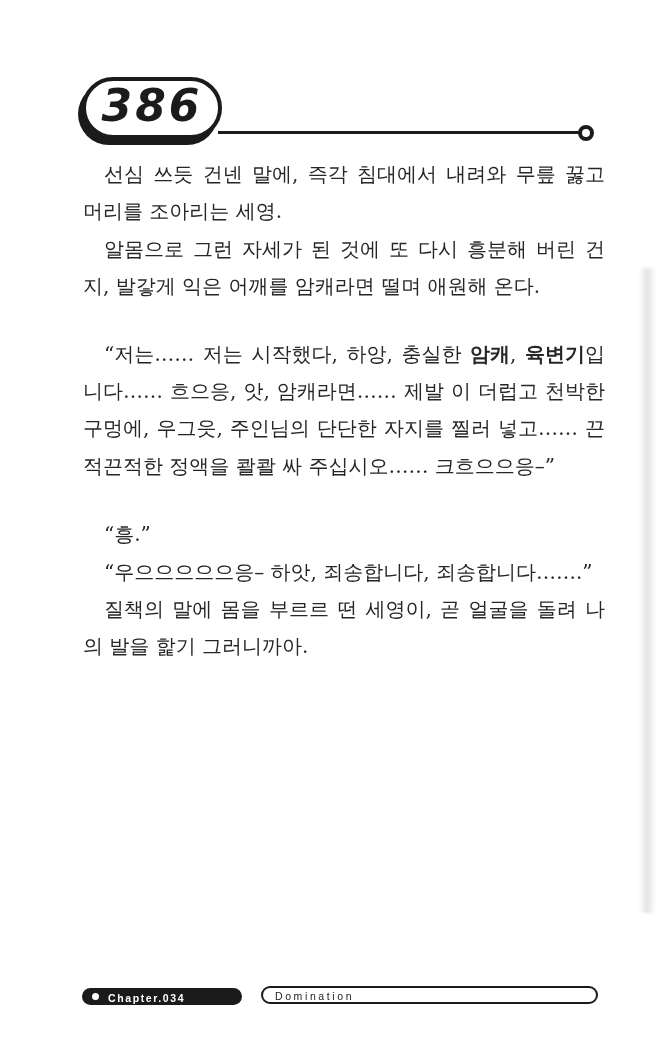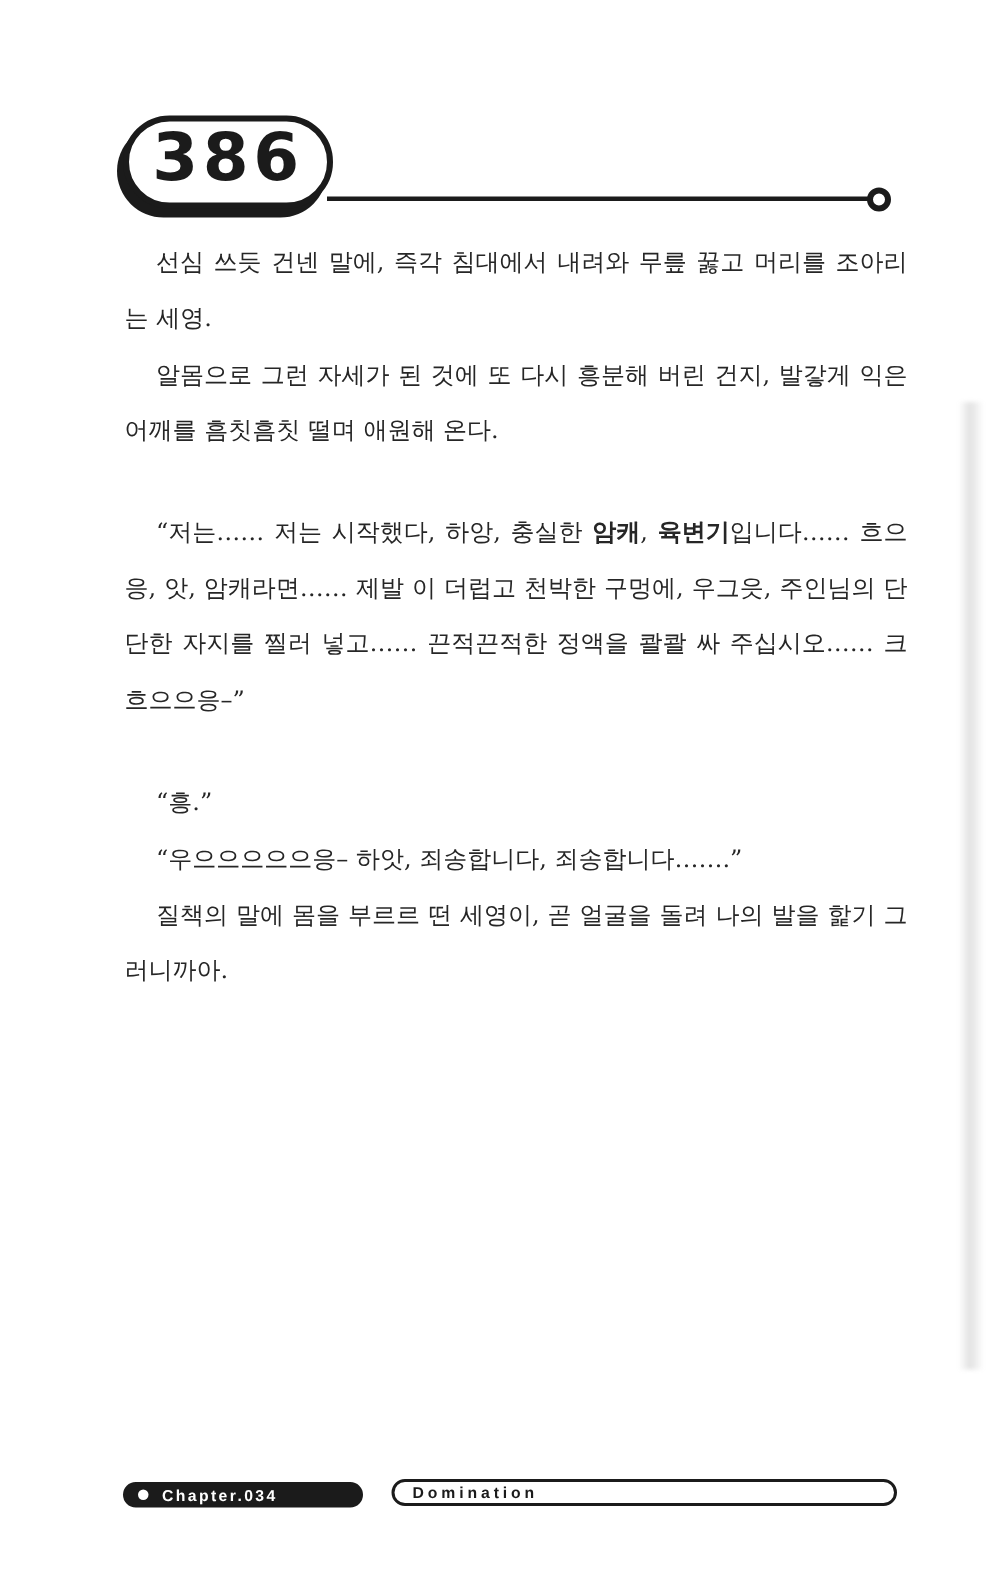--- a/index.html
+++ b/index.html
@@ -12,35 +12,35 @@
   
   .badge{
     position:absolute;left:82px;top:77px;width:140px;height:62px;
     background:#ffffff;border:4px solid #1b1b1b;border-radius:32px;
     box-shadow:-4px 6px 0 #1b1b1b;
     display:flex;align-items:center;justify-content:center;
     box-sizing:border-box;z-index:2;
   }
   .badge .num{
     font-family:"DejaVu Sans","Liberation Sans",sans-serif;
-    font-weight:bold;font-size:44px;color:#1b1b1b;
+    font-weight:bold;font-style:italic;font-size:44px;color:#1b1b1b;
     letter-spacing:3px;line-height:1;transform:translateY(-2px);
   }
   .hline{position:absolute;left:218px;top:131px;width:362px;height:3px;background:#1b1b1b;z-index:1;}
   .ring{
     position:absolute;left:578px;top:125px;width:8px;height:8px;
     border:4px solid #1b1b1b;border-radius:50%;background:#ffffff;
   }
 
   
   .body-text{
     position:absolute;left:83px;top:156px;width:522px;color:#262626;
   }
   .body-text p{
-    margin:0;font-size:16px;line-height:37.4px;
+    margin:0;font-size:20px;line-height:37.4px;
     text-align:justify;text-indent:21px;
   }
   .body-text p.gap{margin-top:30px;}
   .body-text p.gap2{margin-top:31px;}
   .body-text p.nudge{margin-top:5px;}
   .body-text .b{font-weight:bold;}
 
   
   .scan-streak{
     position:absolute;left:639px;top:268px;width:17px;height:645px;
@@ -60,38 +60,38 @@
     font-size:10.5px;font-weight:bold;letter-spacing:1.6px;margin-left:9px;
     white-space:nowrap;transform:translateY(0.5px);
   }
   .title-pill{
     position:absolute;left:261px;top:986px;width:337px;height:18px;
     background:#ffffff;border:2px solid #1b1b1b;border-radius:10px;
     display:flex;align-items:center;box-sizing:border-box;
   }
   .title-label{
     color:#1b1b1b;font-family:"Liberation Sans","DejaVu Sans",sans-serif;
-    font-size:10.5px;font-weight:bold;letter-spacing:2.6px;margin-left:12px;
+    font-size:10.5px;font-weight:normal;letter-spacing:2.6px;margin-left:12px;
     white-space:nowrap;transform:translateY(0.5px);
   }
 </style>
 </head>
 <body>
 
 <div class="page">
 
   <div class="badge">
     <span class="num">386</span>
   </div>
   <div class="hline"></div>
   <div class="ring"></div>
 
   <div class="body-text">
       <p><span>선심 쓰듯 건넨 말에, 즉각 침대에서 내려와 무릎 꿇고 머리를 조아리는 세영.</span></p>
-      <p><span>알몸으로 그런 자세가 된 것에 또 다시 흥분해 버린 건지, 발갛게 익은 어깨를 흠칫흠칫 떨며 애원해 온다.</span></p>
+      <p><span>알몸으로 그런 자세가 된 것에 또 다시 흥분해 버린 건지, 발갛게 익은 어깨를 암캐라면 떨며 애원해 온다.</span></p>
       <p class="gap"><span>“저는…… 저는 시작했다, 하앙, 충실한 </span><span class="b">암캐</span><span>, </span><span class="b">육변기</span><span>입니다…… 흐으응, 앗, 암캐라면…… 제발 이 더럽고 천박한 구멍에, 우그읏, 주인님의 단단한 자지를 찔러 넣고…… 끈적끈적한 정액을 콸콸 싸 주십시오…… 크흐으으응–”</span></p>
       <p class="gap2"><span>“흥.”</span></p>
       <p><span>“우으으으으으응– 하앗, 죄송합니다, 죄송합니다…….”</span></p>
       <p><span>질책의 말에 몸을 부르르 떤 세영이, 곧 얼굴을 돌려 나의 발을 핥기 그러니까아.</span></p>
     </div>
 
   <div class="scan-streak"></div>
 
   <div class="chapter-pill">
     <span class="chapter-dot"></span>

